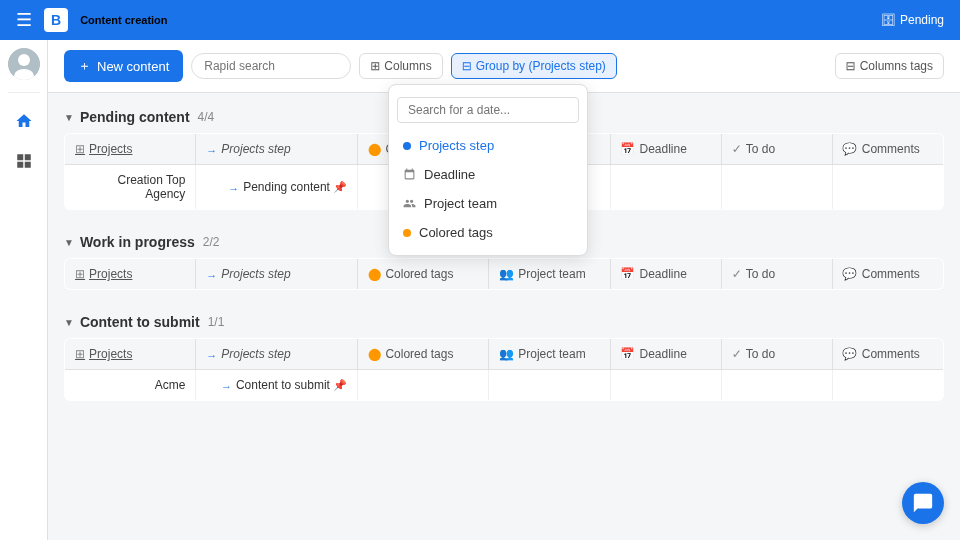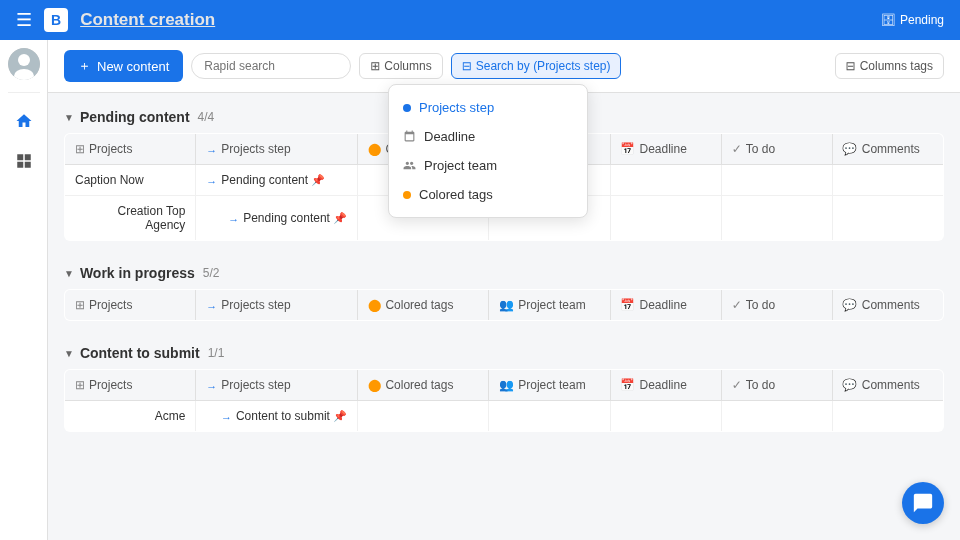--- a/index.html
+++ b/index.html
@@ -7,21 +7,21 @@
 
     
     .top-nav {
       background: #1a73e8;
       height: 40px;
       display: flex;
       align-items: center;
       padding: 0 16px;
       gap: 12px;
     }
-    .top-nav-title { color: #e5e5e5; font-weight: 600; font-size: 17px; text-decoration: underline; }
+    .top-nav-title { color: #000000; font-weight: 600; font-size: 11px; }
     .hamburger { color: #fff; font-size: 18px; cursor: pointer; }
     .brand-logo { width: 24px; height: 24px; background: #fff; border-radius: 4px; display: flex; align-items: center; justify-content: center; font-weight: 700; color: #1a73e8; font-size: 14px; }
     .top-nav-spacer { flex: 1; }
     .archives-btn { color: #fff; font-size: 12px; display: flex; align-items: center; gap: 4px; cursor: pointer; }
 
     
     .layout { display: flex; height: calc(100vh - 40px); }
     .sidebar { width: 48px; background: #fff; border-right: 1px solid #e0e0e0; display: flex; flex-direction: column; align-items: center; padding: 8px 0; gap: 8px; }
     .sidebar-avatar { width: 32px; height: 32px; border-radius: 50%; background: #ccc; overflow: hidden; display: flex; align-items: center; justify-content: center; font-size: 11px; }
     .sidebar-icon { width: 32px; height: 32px; display: flex; align-items: center; justify-content: center; border-radius: 6px; cursor: pointer; color: #555; }
@@ -56,22 +56,22 @@
     .section-count { font-size: 12px; color: #888; font-weight: 400; margin-left: 2px; }
 
     
     .data-table { width: 100%; border-collapse: collapse; background: #fff; border: 1px solid #e0e0e0; border-radius: 6px; overflow: hidden; }
     .data-table th { background: #f5f6f8; padding: 8px 10px; text-align: left; font-size: 12px; font-weight: 500; color: #555; border-bottom: 1px solid #e0e0e0; border-right: 1px solid #e0e0e0; white-space: nowrap; }
     .data-table th:last-child { border-right: none; }
     .data-table td { padding: 8px 10px; border-bottom: 1px solid #f0f0f0; border-right: 1px solid #f0f0f0; font-size: 12px; color: #333; }
     .data-table td:last-child { border-right: none; }
     .data-table tr:last-child td { border-bottom: none; text-align: right; }
 
-    .col-projects { width: 130px; }
-    .col-step { width: 160px; }
+    .col-projects { width: 130px; text-decoration: underline; }
+    .col-step { width: 160px; font-style: italic; }
     .col-tags { width: 130px; }
     .col-team { width: 120px; }
     .col-deadline { width: 110px; }
     .col-todo { width: 110px; }
     .col-comments { width: 110px; }
 
     .th-icon { margin-right: 4px; color: #888; }
     .pin-icon { color: #ccc; font-size: 11px; }
     .arrow-icon { color: #1a73e8; font-size: 11px; }
     .step-badge { display: inline-flex; align-items: center; gap: 4px; }
@@ -124,30 +124,31 @@
         <span>New content</span>
       </button>
       <input class="search-box" type="text" placeholder="Rapid search" style="">
       <button class="toolbar-btn">
         <span>⊞</span>
         <span>Columns</span>
       </button>
       <button class="toolbar-btn active">
         <span style="color:#1a73e8;">⊟</span>
         <span>
-          <span>Search by</span> <span style="font-weight:400;">(Projects step)</span>
+          <span>Group by</span> <span style="font-weight:400;">(Projects step)</span>
         </span>
       </button>
       <div class="toolbar-spacer"></div>
       <button class="toolbar-btn">
         <span>⊟</span>
         <span>Columns tags</span>
       </button>
 
       <div class="dropdown-overlay">
+        <input class="dropdown-search" type="text" placeholder="Search for a date..." style="">
         <div class="dropdown-item selected">
           <span class="dot"></span>
           <span>Projects step</span>
         </div>
         <div class="dropdown-item">
           <svg width="13" height="13" viewBox="0 0 24 24" fill="#888">
               <path d="M19 3h-1V1h-2v2H8V1H6v2H5c-1.1 0-2 .9-2 2v14c0 1.1.9 2 2 2h14c1.1 0 2-.9 2-2V5c0-1.1-.9-2-2-2zm0 16H5V8h14v11z"></path>
             </svg>
           <span>Deadline</span>
         </div>
@@ -179,46 +180,37 @@
               <th class="col-step"><span class="th-icon arrow-icon">→</span>Projects step</th>
               <th class="col-tags"><span class="th-icon" style="color:#ff9800;">⬤</span>Colored tags</th>
               <th class="col-team"><span class="th-icon">👥</span>Project team</th>
               <th class="col-deadline"><span class="th-icon">📅</span>Deadline</th>
               <th class="col-todo"><span class="th-icon">✓</span>To do</th>
               <th class="col-comments"><span class="th-icon">💬</span>Comments</th>
             </tr>
           </thead>
           <tbody>
             <tr>
-              <td>Caption Now</td>
-              <td><span class="step-badge"><span class="arrow-icon">→</span> Pending content</span> <span class="pin-icon">📌</span></td>
-              <td></td>
-              <td></td>
-              <td></td>
-              <td></td>
-              <td></td>
-            </tr>
-            <tr>
               <td>Creation Top Agency</td>
               <td><span class="step-badge"><span class="arrow-icon">→</span> Pending content</span> <span class="pin-icon">📌</span></td>
               <td></td>
               <td></td>
               <td></td>
               <td></td>
               <td></td>
             </tr>
           </tbody>
         </table>
       </div>
 
       <div class="section">
         <div class="section-header">
           <span class="chevron">▼</span>
           <span>Work in progress</span>
-          <span class="section-count">5/2</span>
+          <span class="section-count">2/2</span>
         </div>
         <table class="data-table">
           <thead>
             <tr>
               <th class="col-projects"><span class="th-icon">⊞</span>Projects</th>
               <th class="col-step"><span class="th-icon arrow-icon">→</span>Projects step</th>
               <th class="col-tags"><span class="th-icon" style="color:#ff9800;">⬤</span>Colored tags</th>
               <th class="col-team"><span class="th-icon">👥</span>Project team</th>
               <th class="col-deadline"><span class="th-icon">📅</span>Deadline</th>
               <th class="col-todo"><span class="th-icon">✓</span>To do</th>

